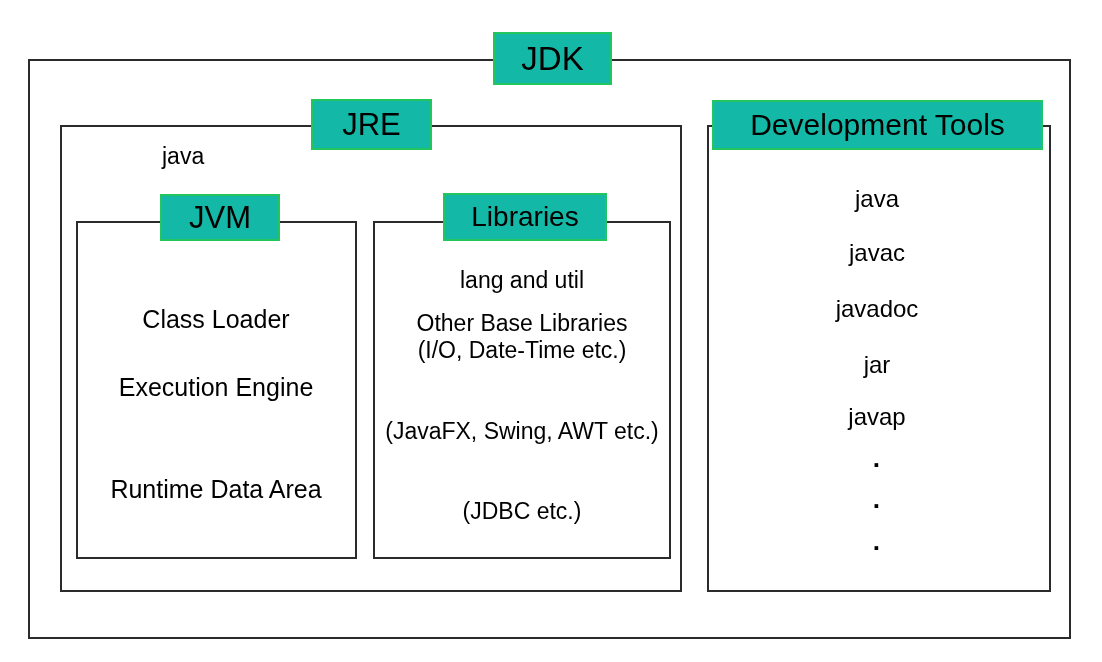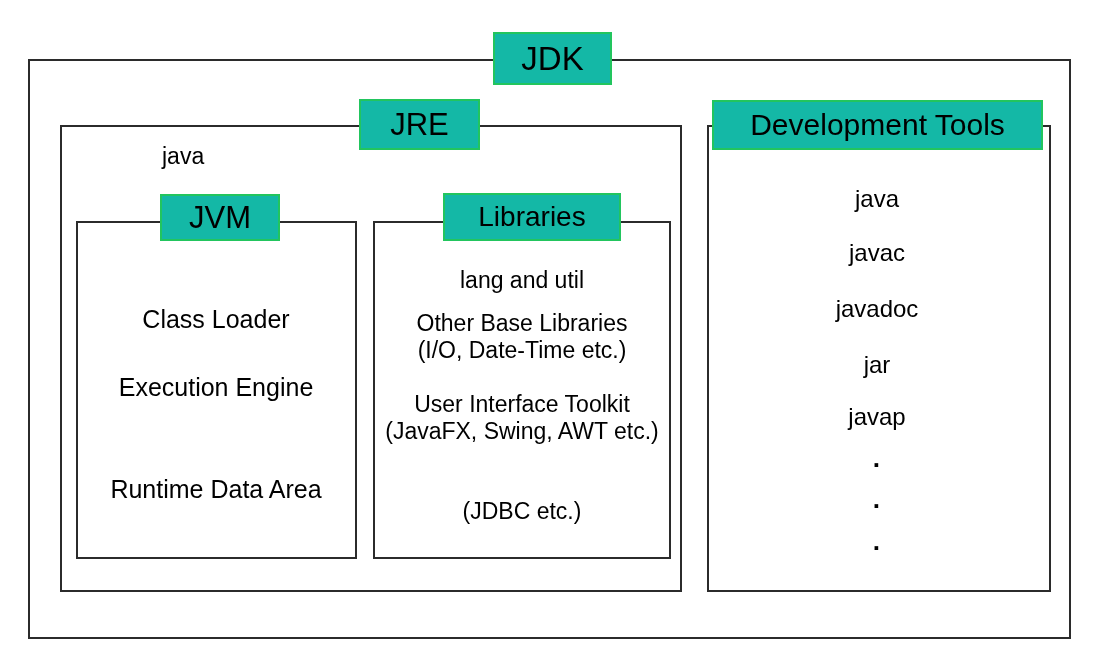--- a/index.html
+++ b/index.html
@@ -50,23 +50,23 @@
   }
   .txt.centered {
     transform: translateX(-50%);
   }
   .txt.left {
     transform: none;
   }
 
   
   #plate-jdk   { left: 493px; top: 32px;  width: 119px; height: 53px; font-size: 33px; }
-  #plate-jre   { left: 311px; top: 99px;  width: 121px; height: 51px; font-size: 31px; margin-left: 48px; }
+  #plate-jre   { left: 311px; top: 99px;  width: 121px; height: 51px; font-size: 31px; }
   #plate-jvm   { left: 160px; top: 194px; width: 120px; height: 47px; font-size: 31px; }
-  #plate-lib   { left: 443px; top: 193px; width: 178px; height: 48px; font-size: 28px; }
+  #plate-lib   { left: 443px; top: 193px; width: 164px; height: 48px; font-size: 28px; }
   #plate-dev   { left: 712px; top: 100px; width: 331px; height: 50px; font-size: 30px; }
 
   #box-jdk { left: 28px;  top: 59px;  width: 1043px; height: 580px; }
   #box-jre { left: 60px;  top: 125px; width: 622px;  height: 467px; }
   #box-jvm { left: 76px;  top: 221px; width: 281px;  height: 338px; }
   #box-lib { left: 373px; top: 221px; width: 298px;  height: 338px; }
   #box-dev { left: 707px; top: 125px; width: 344px;  height: 467px; }
 
   .t-java-jre       { left: 162px; top: 144px; font-size: 23px; }
 
@@ -110,21 +110,20 @@
   <div class="txt centered jvm-line" style="left:216px; top:475px;">Runtime Data Area</div>
 
   <div class="group-box" id="box-lib"></div>
   <div class="title-plate" id="plate-lib">
     <span>Libraries</span>
   </div>
 
   <div class="txt centered lib-line" style="left:522px; top:268px;">lang and util</div>
   <div class="txt centered lib-line" style="left:522px; top:311px;">Other Base Libraries</div>
   <div class="txt centered lib-line" style="left:522px; top:338px;text-align:right;">(I/O, Date-Time etc.)</div>
-  <div class="txt centered lib-line" style="left:522px; top:392px;">User Interface Toolkit</div>
   <div class="txt centered lib-line" style="left:522px; top:419px;">(JavaFX, Swing, AWT etc.)</div>
   <div class="txt centered lib-line" style="left:522px; top:499px;">(JDBC etc.)</div>
 
   <div class="group-box" id="box-dev"></div>
   <div class="title-plate" id="plate-dev">
     <span>Development Tools</span>
   </div>
 
   <div class="txt centered dev-line" style="left:877px; top:186px;">java</div>
   <div class="txt centered dev-line" style="left:877px; top:240px;">javac</div>

